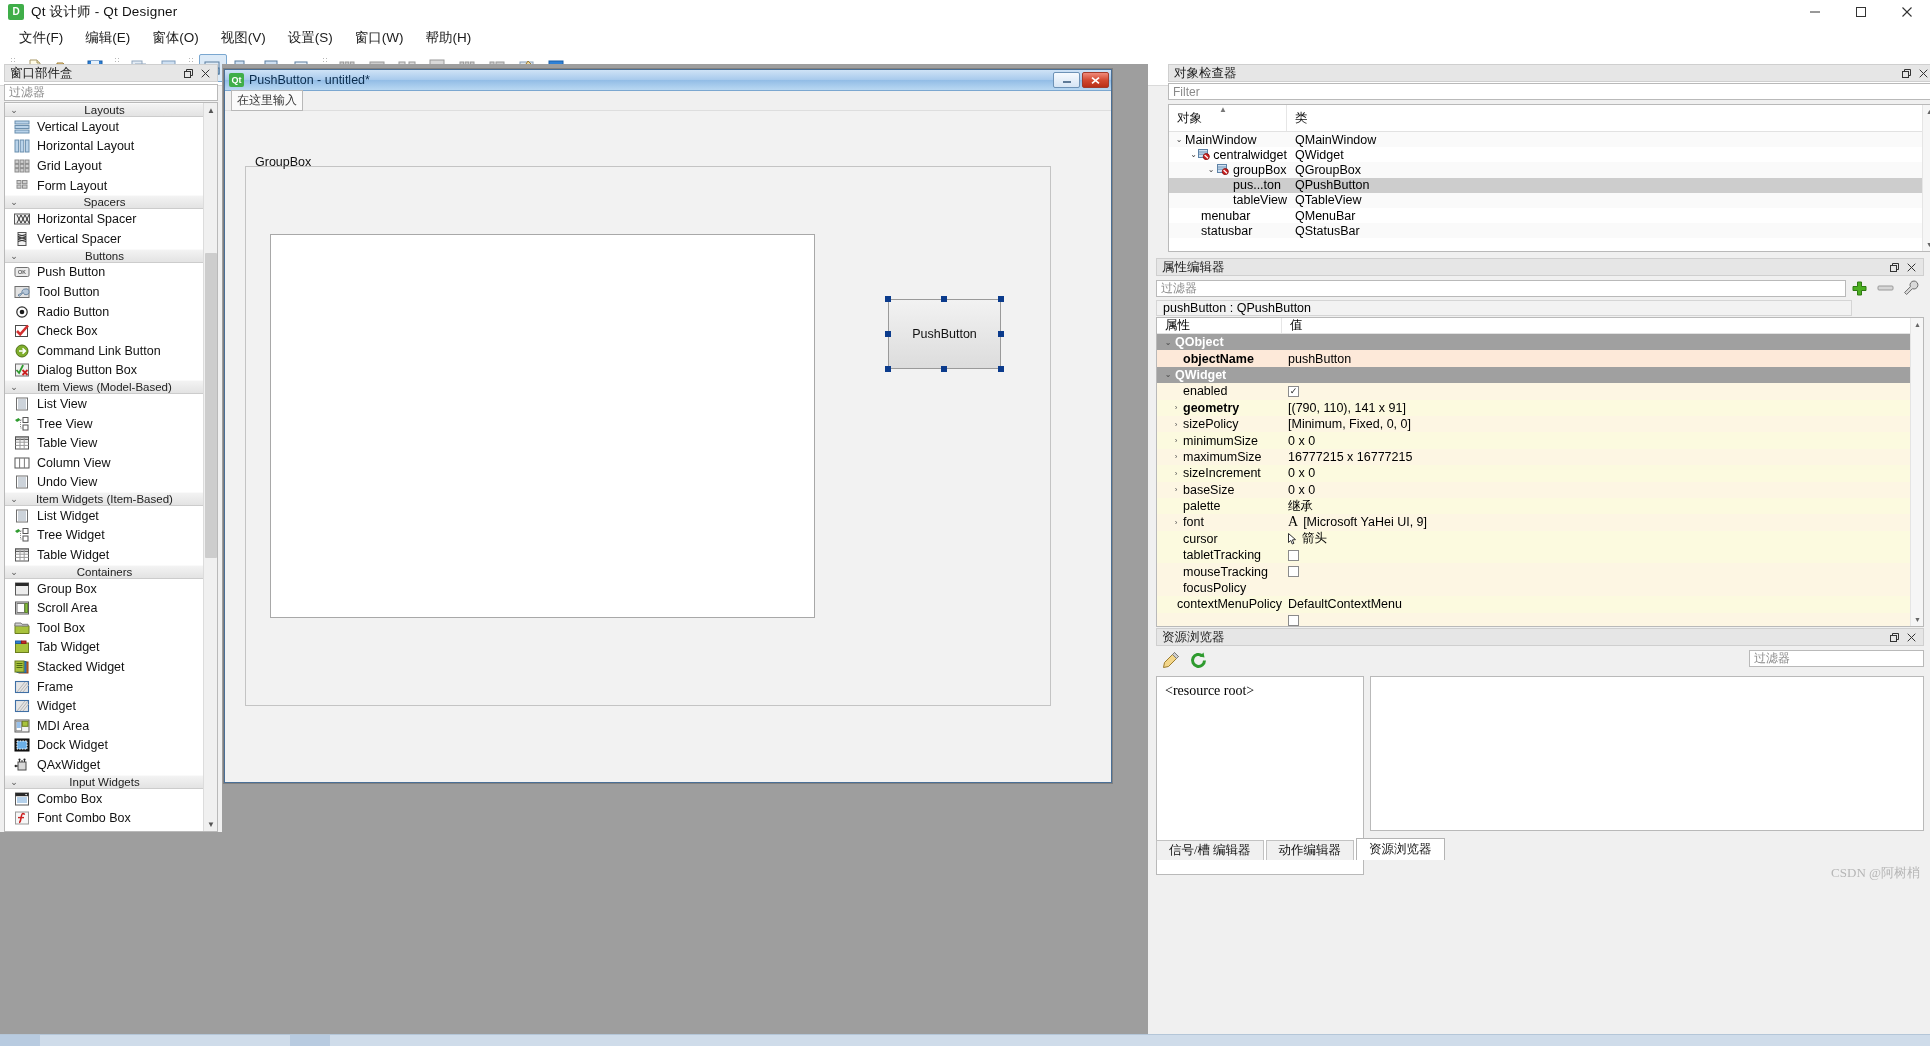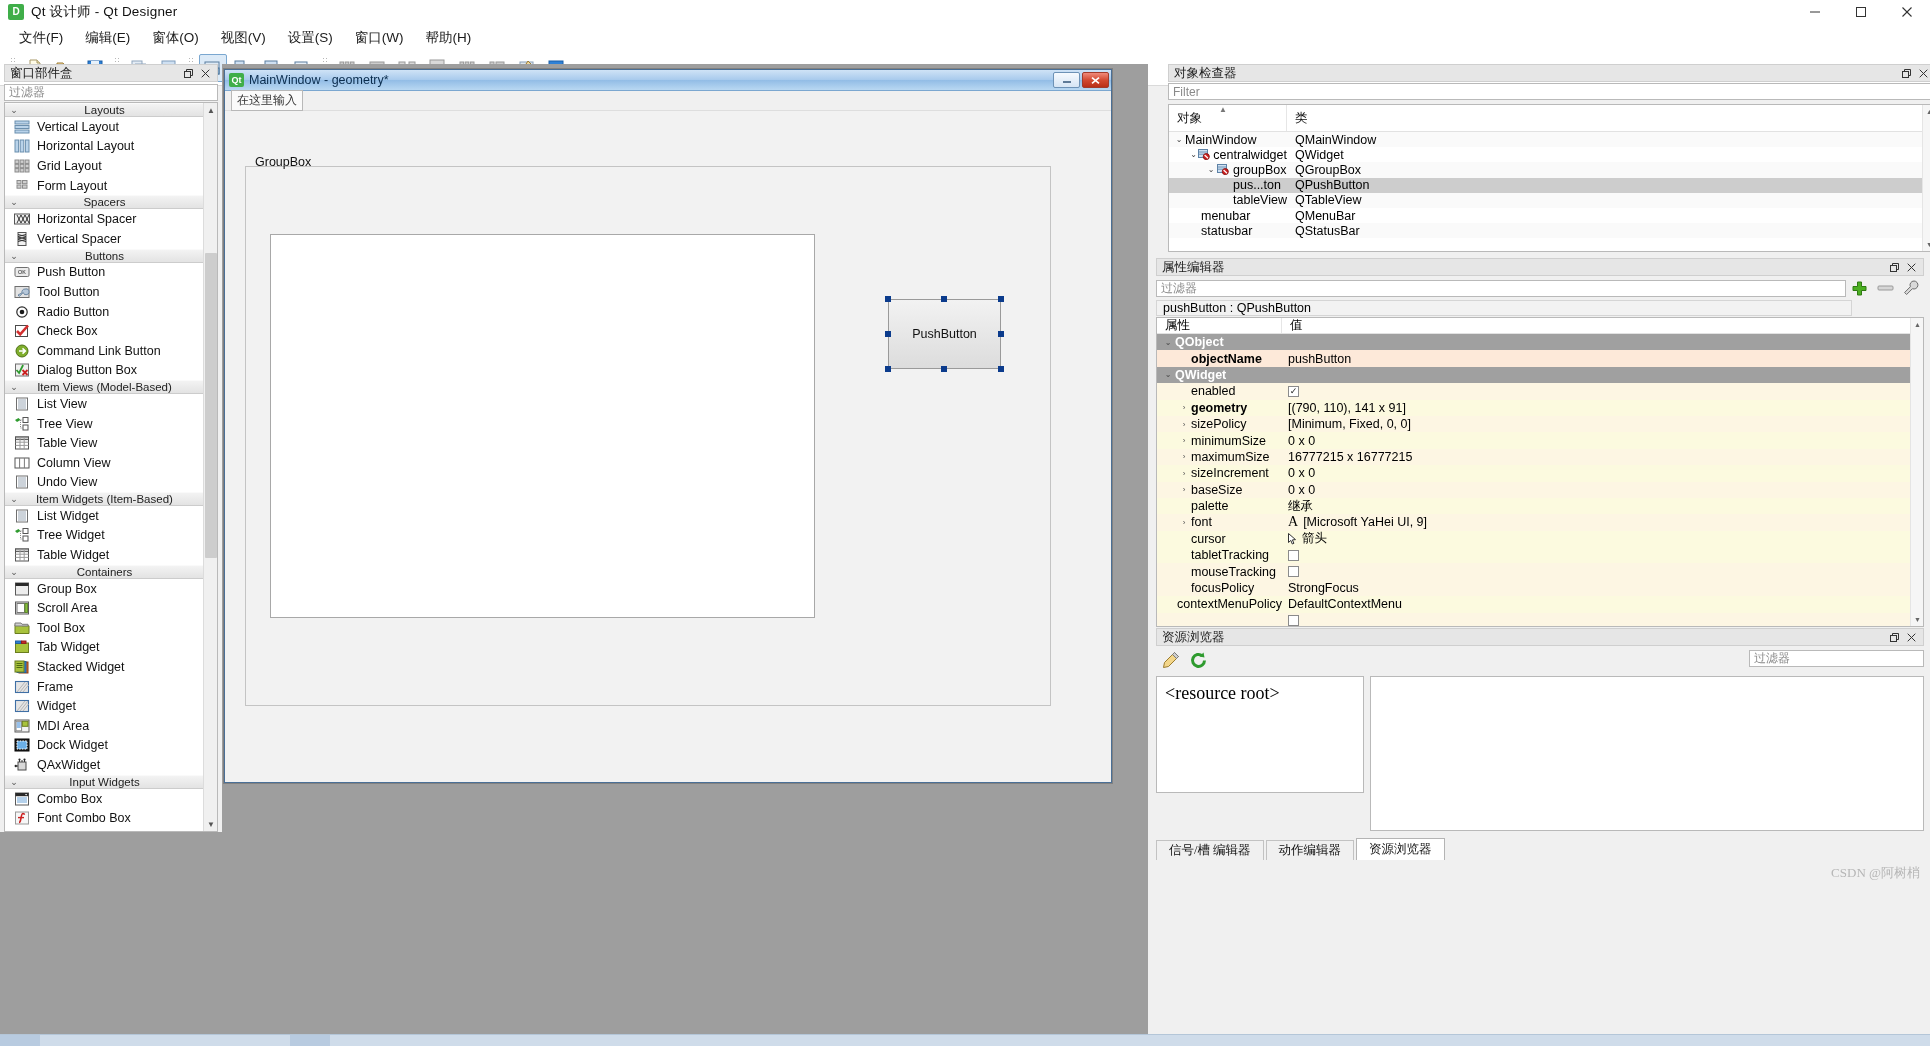--- a/index.html
+++ b/index.html
@@ -236,21 +236,21 @@
     display: flex; align-items: center; padding-left: 6px; font-size: 12.5px;
   }
   .pe-grid {
     position: absolute; left: 4px; top: 59px; width: 768px; height: 310px;
     background: #fff; border: 1px solid #b9b9b9; overflow: hidden;
   }
   .pe-head { display: flex; height: 16px; border-bottom: 1px solid #e2e2e2; }
   .pe-head .h { font-size: 12.5px; padding-left: 8px; display: flex; align-items: center; }
   .pe-head .h.c1 { width: 125px; border-right: 1px solid #e6e6e6; }
   .pe-row { display: flex; height: 16.4px; align-items: center; font-size: 12.5px; }
-  .pe-row .k { width: 125px; display: flex; align-items: center; padding-left: 20px; }
+  .pe-row .k { width: 125px; display: flex; align-items: center; padding-left: 12px; }
   .pe-row .v { padding-left: 6px; flex: 1; display: flex; align-items: center; gap: 5px; }
   .pe-row.group { background: #a0a0a0; color: #fff; font-weight: bold; }
   .pe-row.group .k { padding-left: 4px; }
   .pe-row.y0 { background: #fdf6e3; }
   .pe-row.y1 { background: #fcfadf; }
   .pe-row.orange { background: #fde9d9; }
   .pe-chev { width: 14px; font-size: 8px; color: #555; text-align: center; }
   .pe-cb {
     width: 11px; height: 11px; border: 1px solid #8b8b8b; background: #fff;
     display: inline-flex; align-items: center; justify-content: center; font-size: 9px; color: #222;
@@ -267,21 +267,21 @@
     position: absolute; left: 4px; top: 19px; width: 768px; height: 26px;
     display: flex; align-items: center;
   }
   .rb-tool { width: 28px; height: 22px; display:flex; align-items:center; justify-content:center; }
   .rb-filter {
     position: absolute; right: 0; top: 3px; width: 175px; height: 17px;
     background: #fff; border: 1px solid #b9b9b9; display:flex; align-items:center;
     padding: 0 4px; font-size: 12px; color: #8a8a8a;
   }
   .rb-panes { position: absolute; left: 4px; top: 48px; width: 768px; height: 155px; display: flex; gap: 6px; }
-  .rb-tree { width: 208px; height: 117px; background: #fff; border: 1px solid #b9b9b9; padding: 6px 0 11px 8px; font-size: 18px; }
+  .rb-tree { width: 208px; height: 199px; background: #fff; border: 1px solid #b9b9b9; padding: 6px 0 11px 8px; font-size: 14px; }
   .rb-preview { flex: 1; height: 155px; background: #fff; border: 1px solid #b9b9b9; }
   .rb-tabs {
     position: absolute; left: 4px; top: 210px; height: 22px; display: flex; align-items: flex-end;
   }
   .rb-tab {
     height: 20px; padding: 0 12px; font-size: 12.5px; color: #111;
     border: 1px solid #c2c2c2; border-bottom: none; background: #f0f0f0;
     display: flex; align-items: center; margin-right: 2px;
   }
   .rb-tab.active { background: #fff; height: 22px; border-color: #b4b4b4; }
@@ -903,21 +903,21 @@
         <div class="thumb"></div>
         <div class="arr bottom">▼</div>
       </div>
     </div>
   </div>
 
   <div class="center-area">
     <div class="form-window">
       <div class="fw-title">
         <div class="fw-qt">Qt</div>
-        <div class="fw-title-text">MainWindow - geometry*</div>
+        <div class="fw-title-text">PushButton - untitled*</div>
         <div class="fw-btns">
           <div class="fw-btn">
             <svg width="12" height="8" viewBox="0 0 12 8">
                 <line x1="2" y1="6" x2="10" y2="6" stroke="#24486e" stroke-width="1.4"></line>
               </svg>
           </div>
           <div class="fw-btn close">
             <svg width="11" height="9" viewBox="0 0 11 9">
                 <line x1="2" y1="1.6" x2="9" y2="7.4" stroke="#fff" stroke-width="1.6"></line>
                 <line x1="9" y1="1.6" x2="2" y2="7.4" stroke="#fff" stroke-width="1.6"></line>
@@ -1236,23 +1236,20 @@
               </div>
               <div class="v">
                 <span class="pe-cb"></span>
               </div>
             </div>
             <div class="pe-row y0">
               <div class="k">
                 <span class="pe-chev"></span>
                 <span>focusPolicy</span>
               </div>
-              <div class="v">
-                <span>StrongFocus</span>
-              </div>
             </div>
             <div class="pe-row y1">
               <div class="k">
                 <span class="pe-chev"></span>
                 <span>contextMenuPolicy</span>
               </div>
               <div class="v">
                 <span>DefaultContextMenu</span>
               </div>
             </div>

